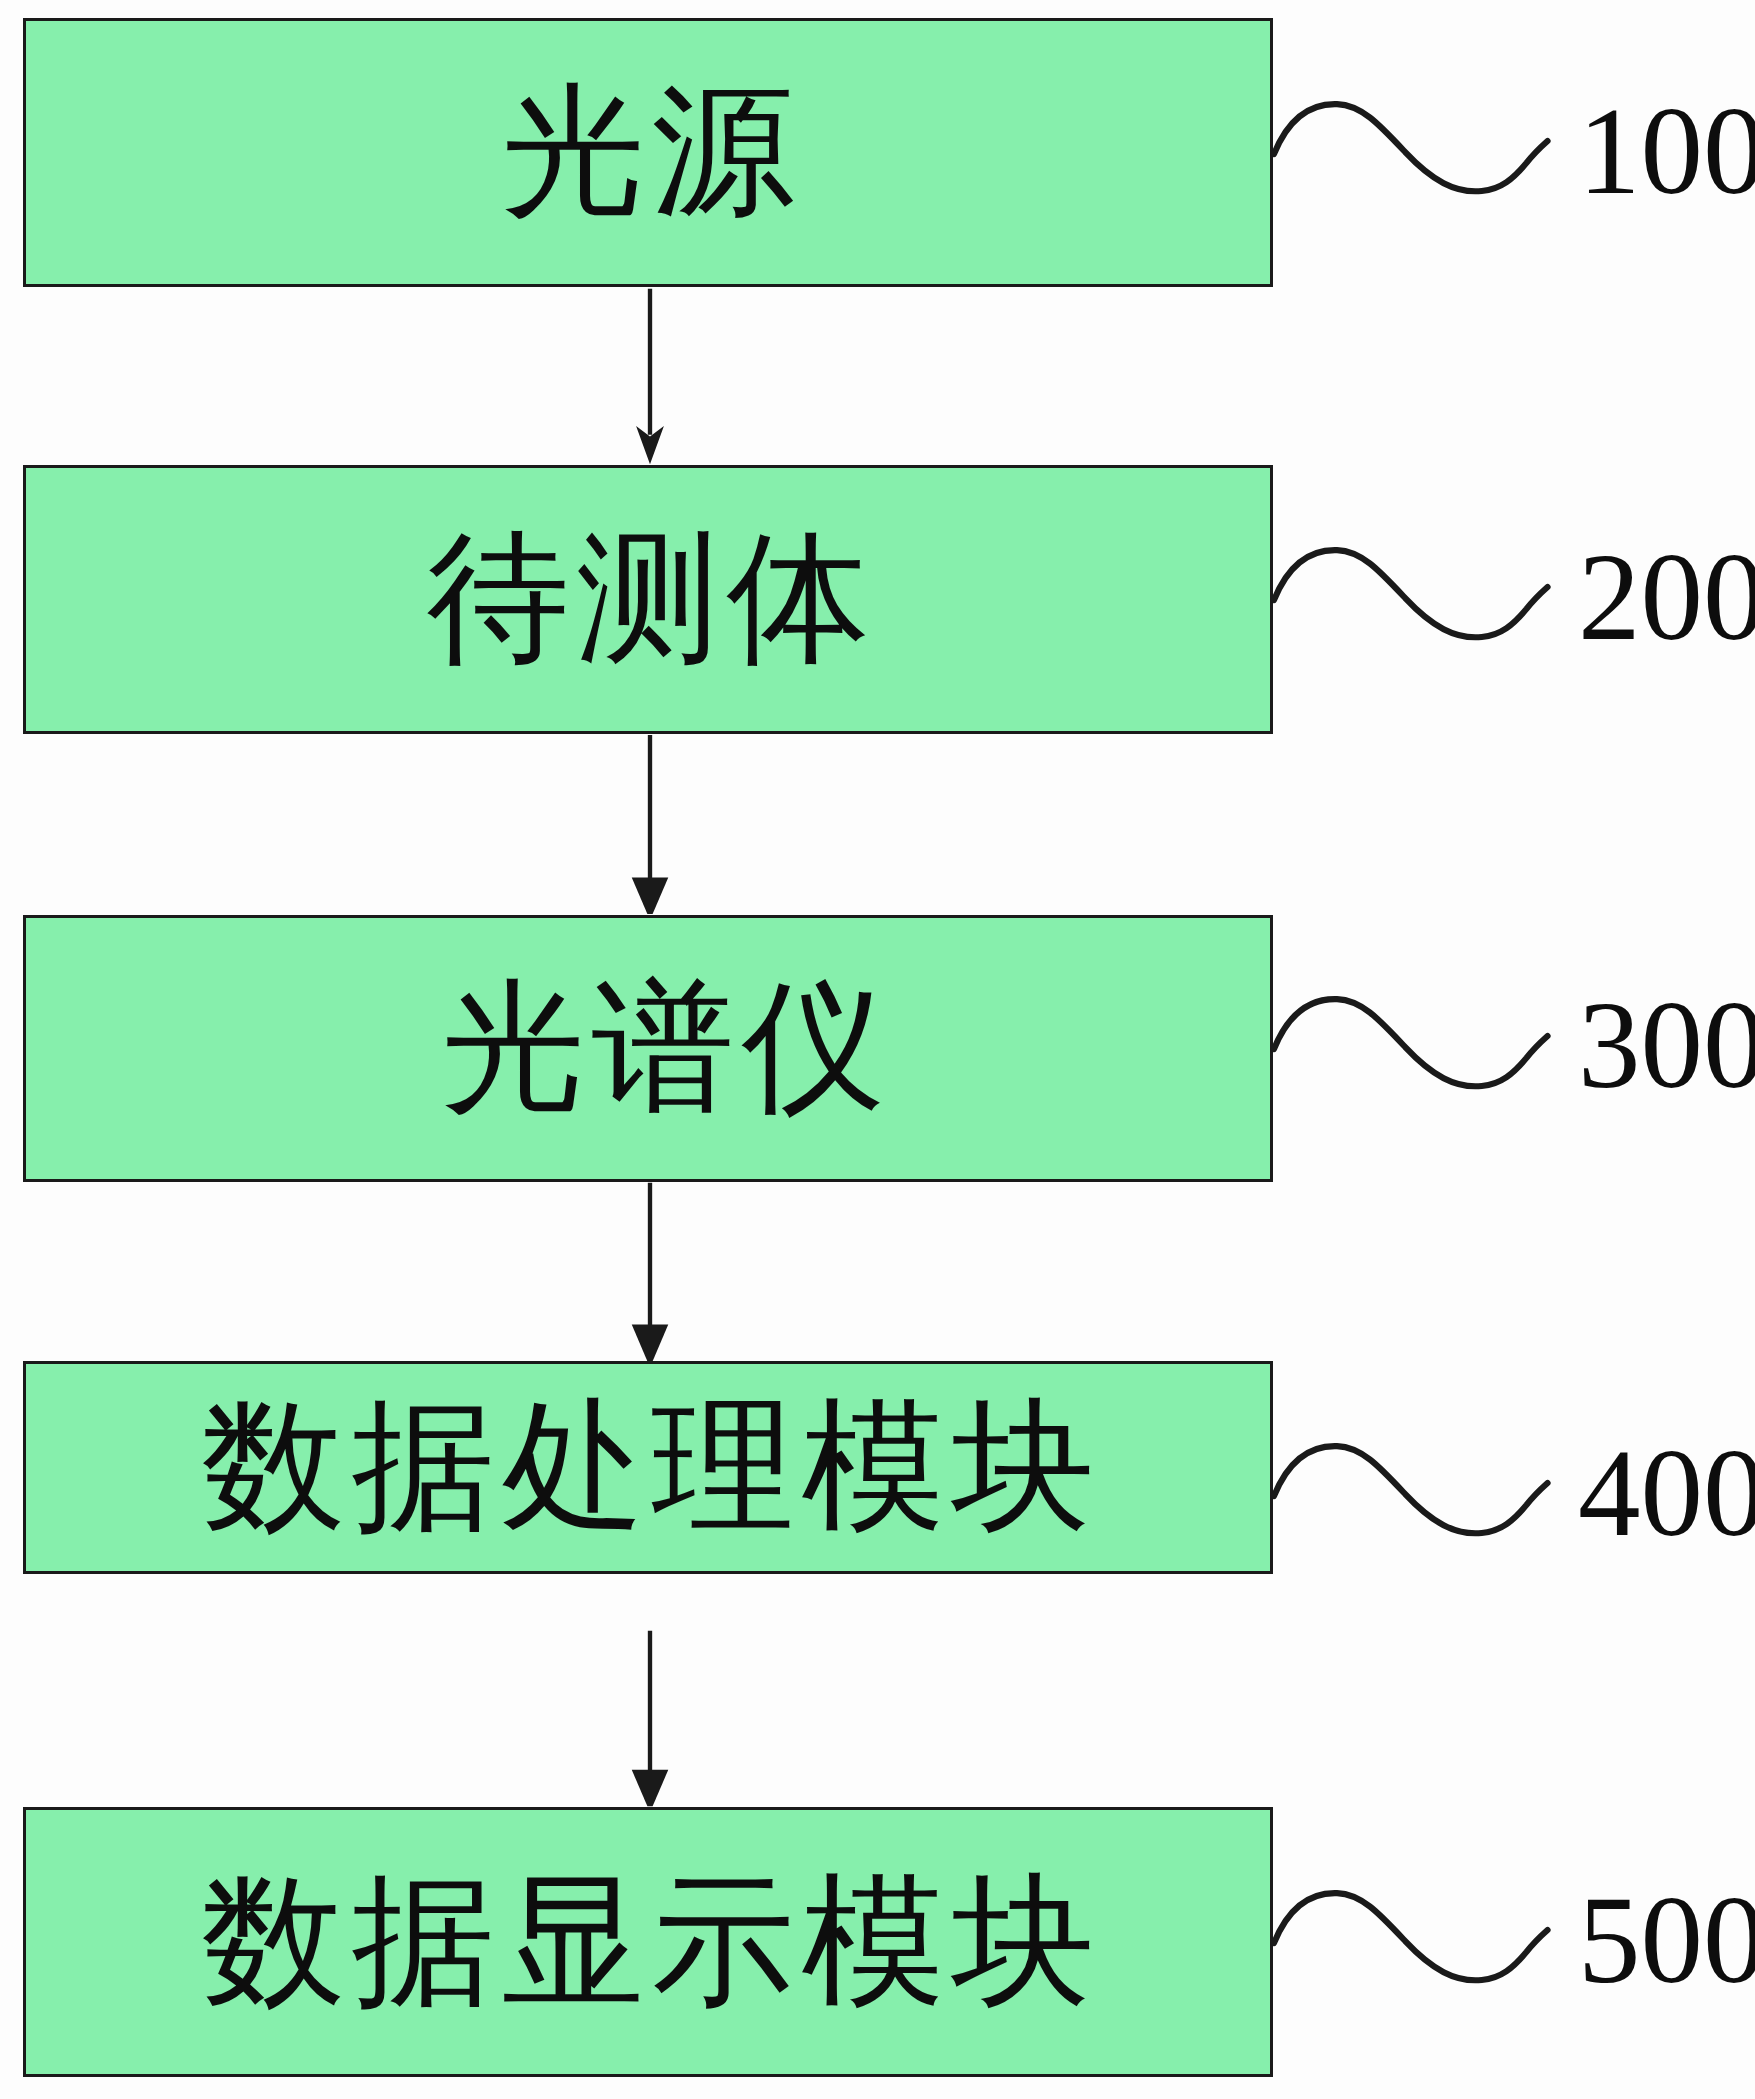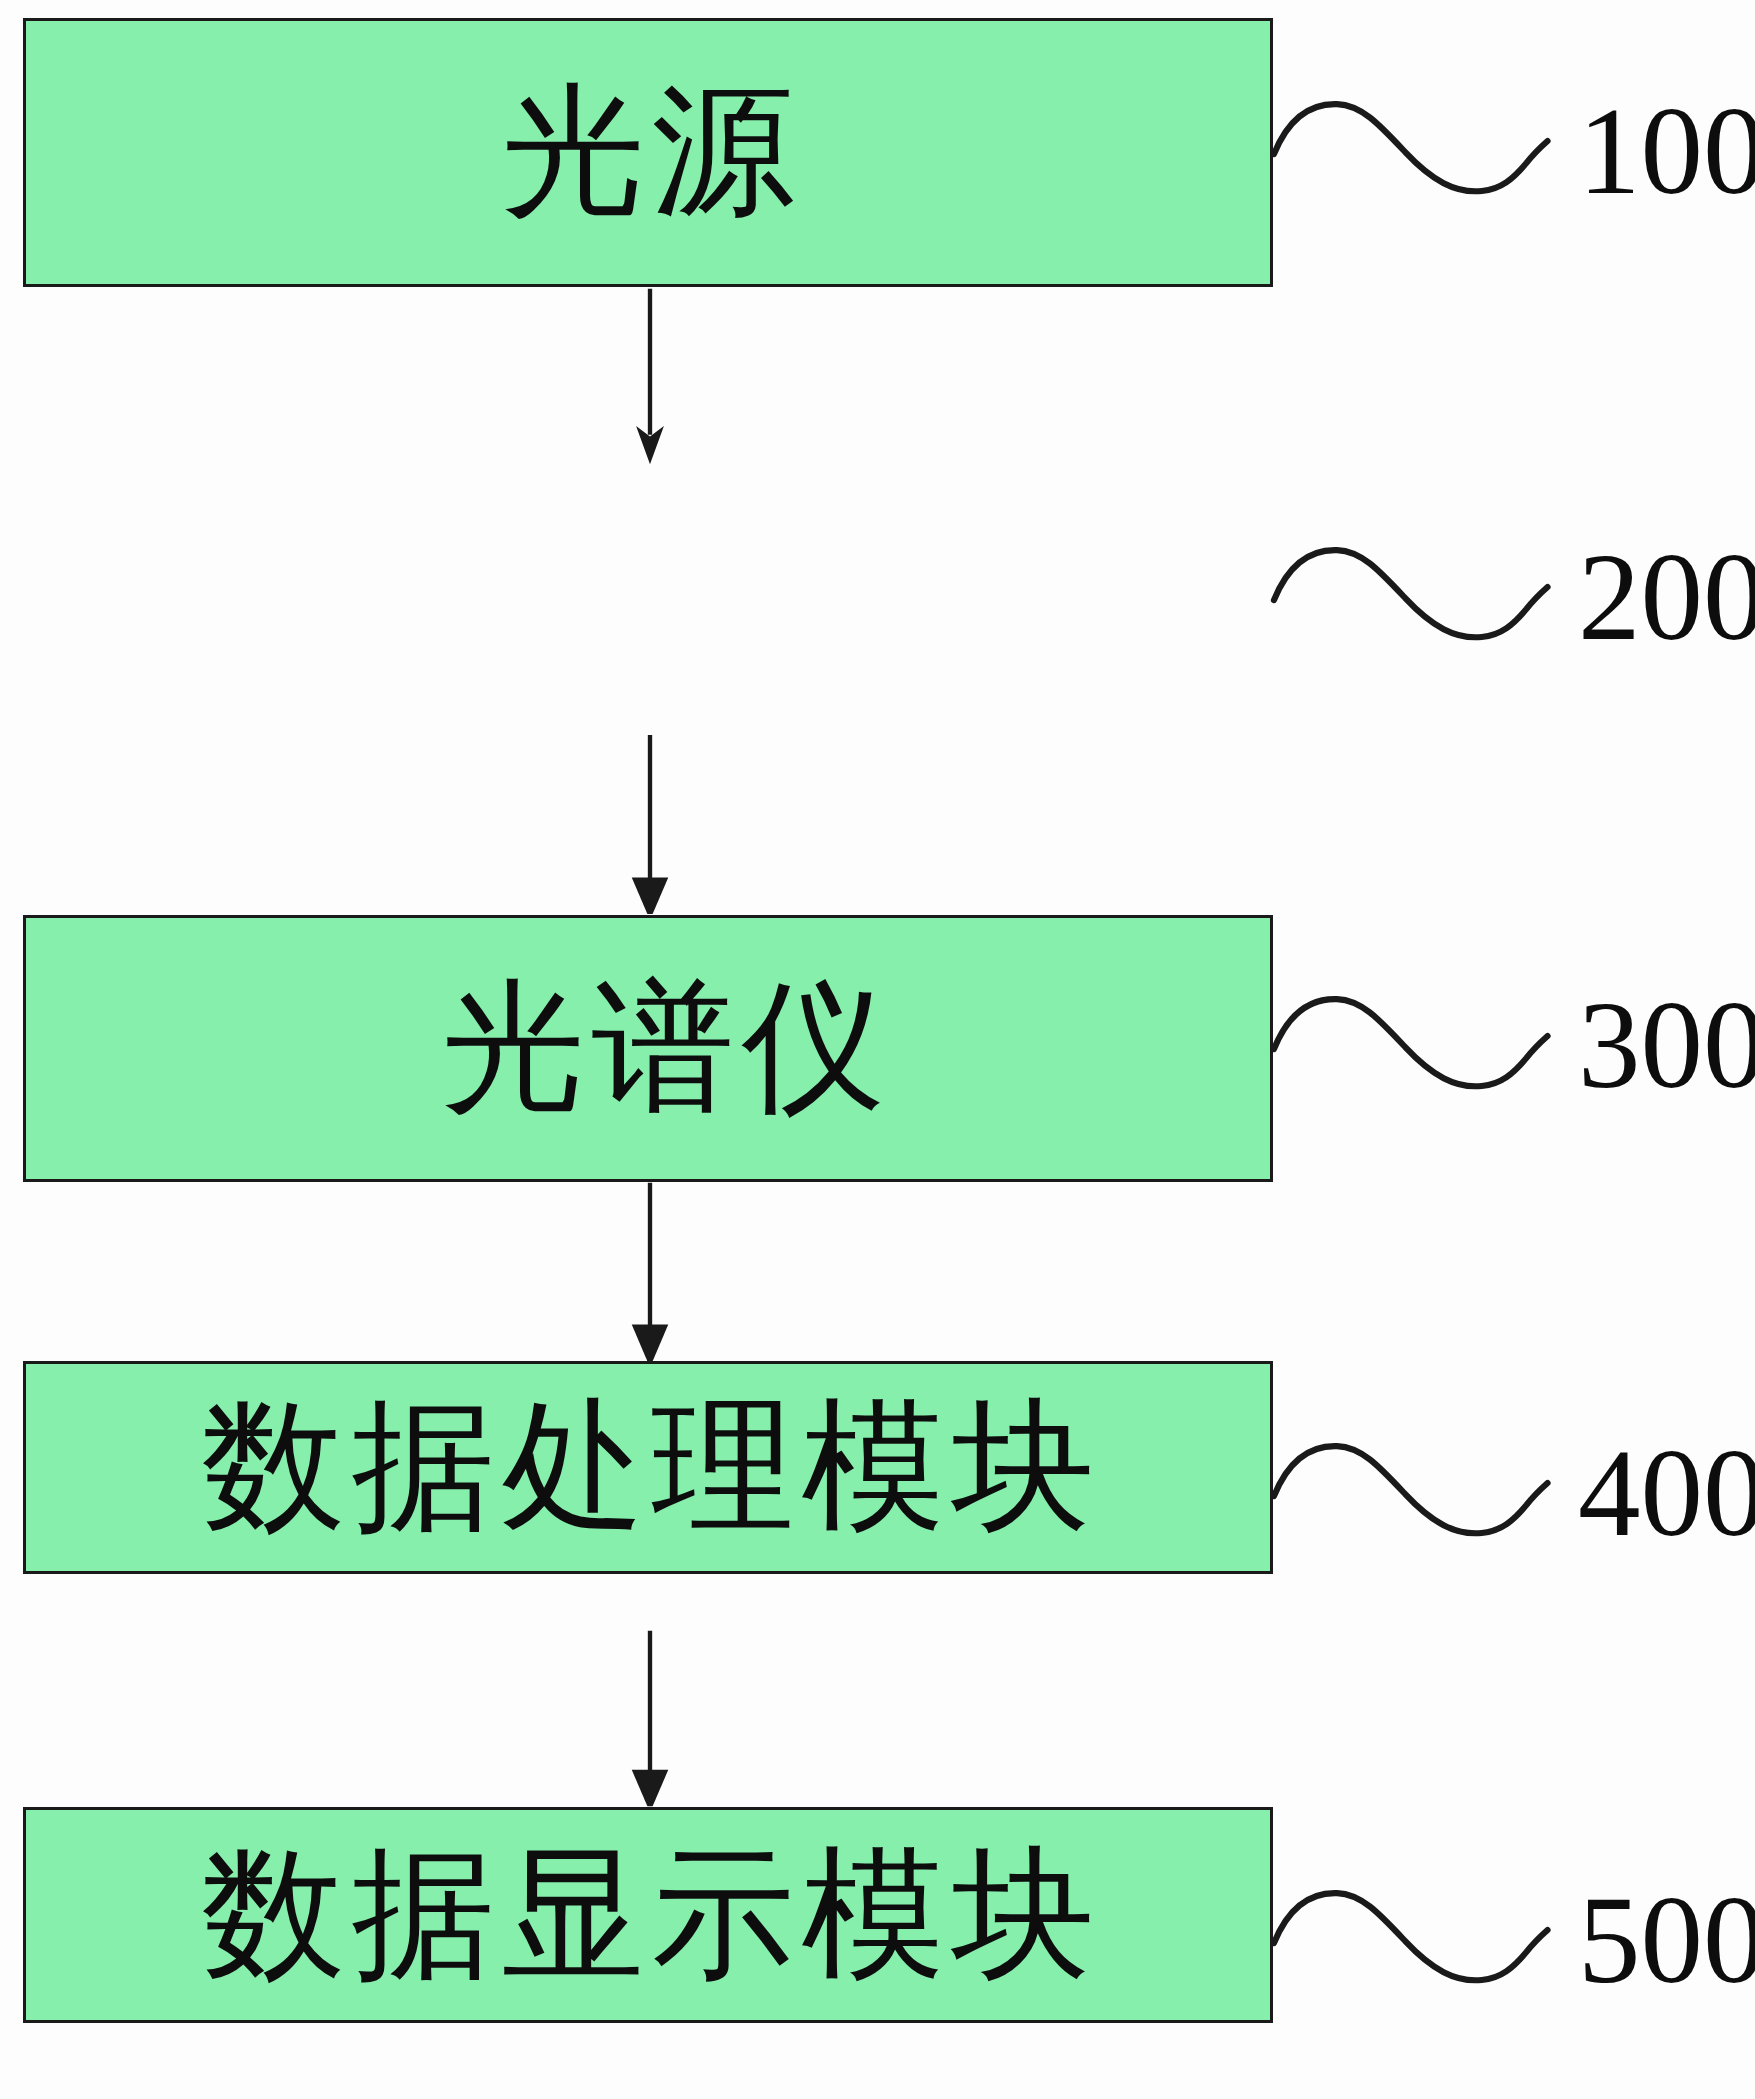--- a/index.html
+++ b/index.html
@@ -23,21 +23,21 @@
     border: 3.5px solid #1a1a1a;
     background: #86efac;
     display: flex;
     align-items: center;
     justify-content: center;
   }
   .m1 { top: 18.4px;   height: 269px; }
   .m2 { top: 465px;  height: 269px; }
   .m3 { top: 915px; height: 267px; padding-left: 30px; }
   .m4 { top: 1361px; height: 213px; }
-  .m5 { top: 1807px; height: 216px; }
+  .m5 { top: 1807px; height: 270px; }
   .box-label {
     font-size: 143px;
     letter-spacing: 7px;
     color: #0d0d0d;
     white-space: nowrap;
     line-height: 1;
     padding-left: 7px; 
   }
   .flow-arrow {
     position: absolute;
@@ -78,20 +78,23 @@
   svg { overflow: visible; }
 </style>
 </head>
 <body>
 
 <div class="canvas">
 
   <div class="module-box m1">
     <span class="box-label">光源</span>
   </div>
+  <div class="module-box m2">
+    <span class="box-label">待测体</span>
+  </div>
   <div class="module-box m3">
     <span class="box-label">光谱仪</span>
   </div>
   <div class="module-box m4">
     <span class="box-label">数据处理模块</span>
   </div>
   <div class="module-box m5">
     <span class="box-label">数据显示模块</span>
   </div>
 

